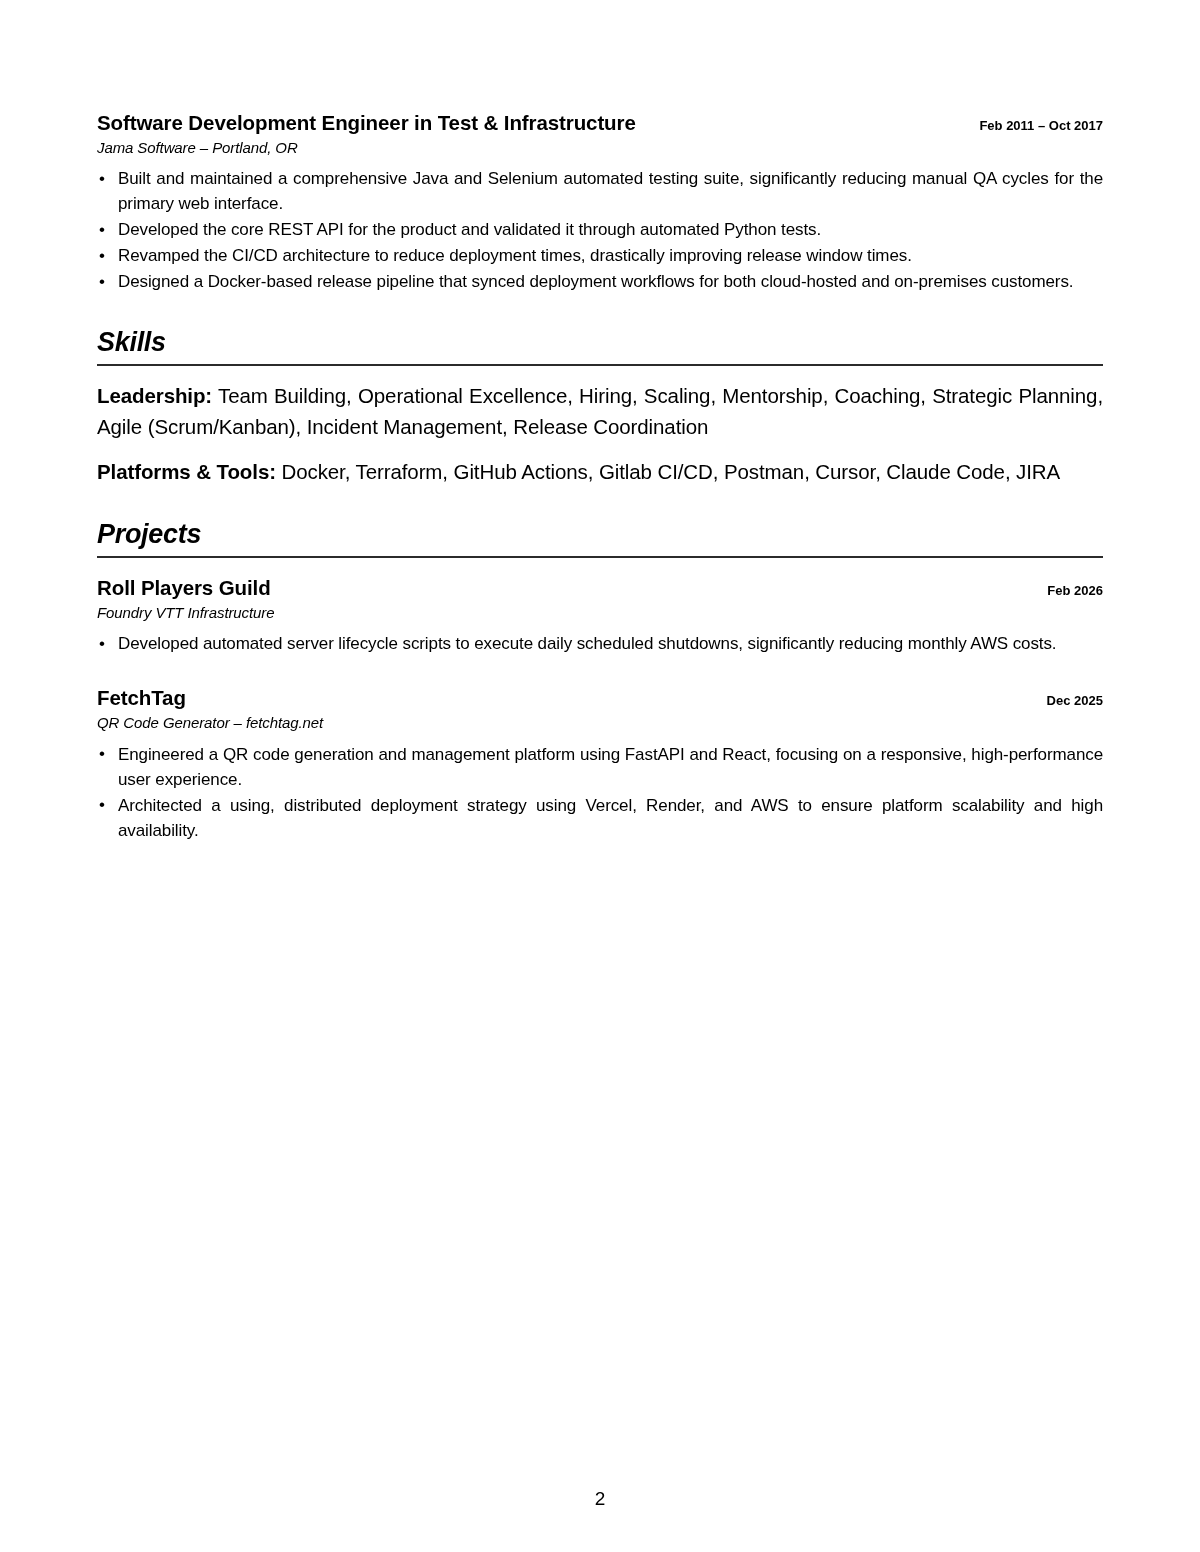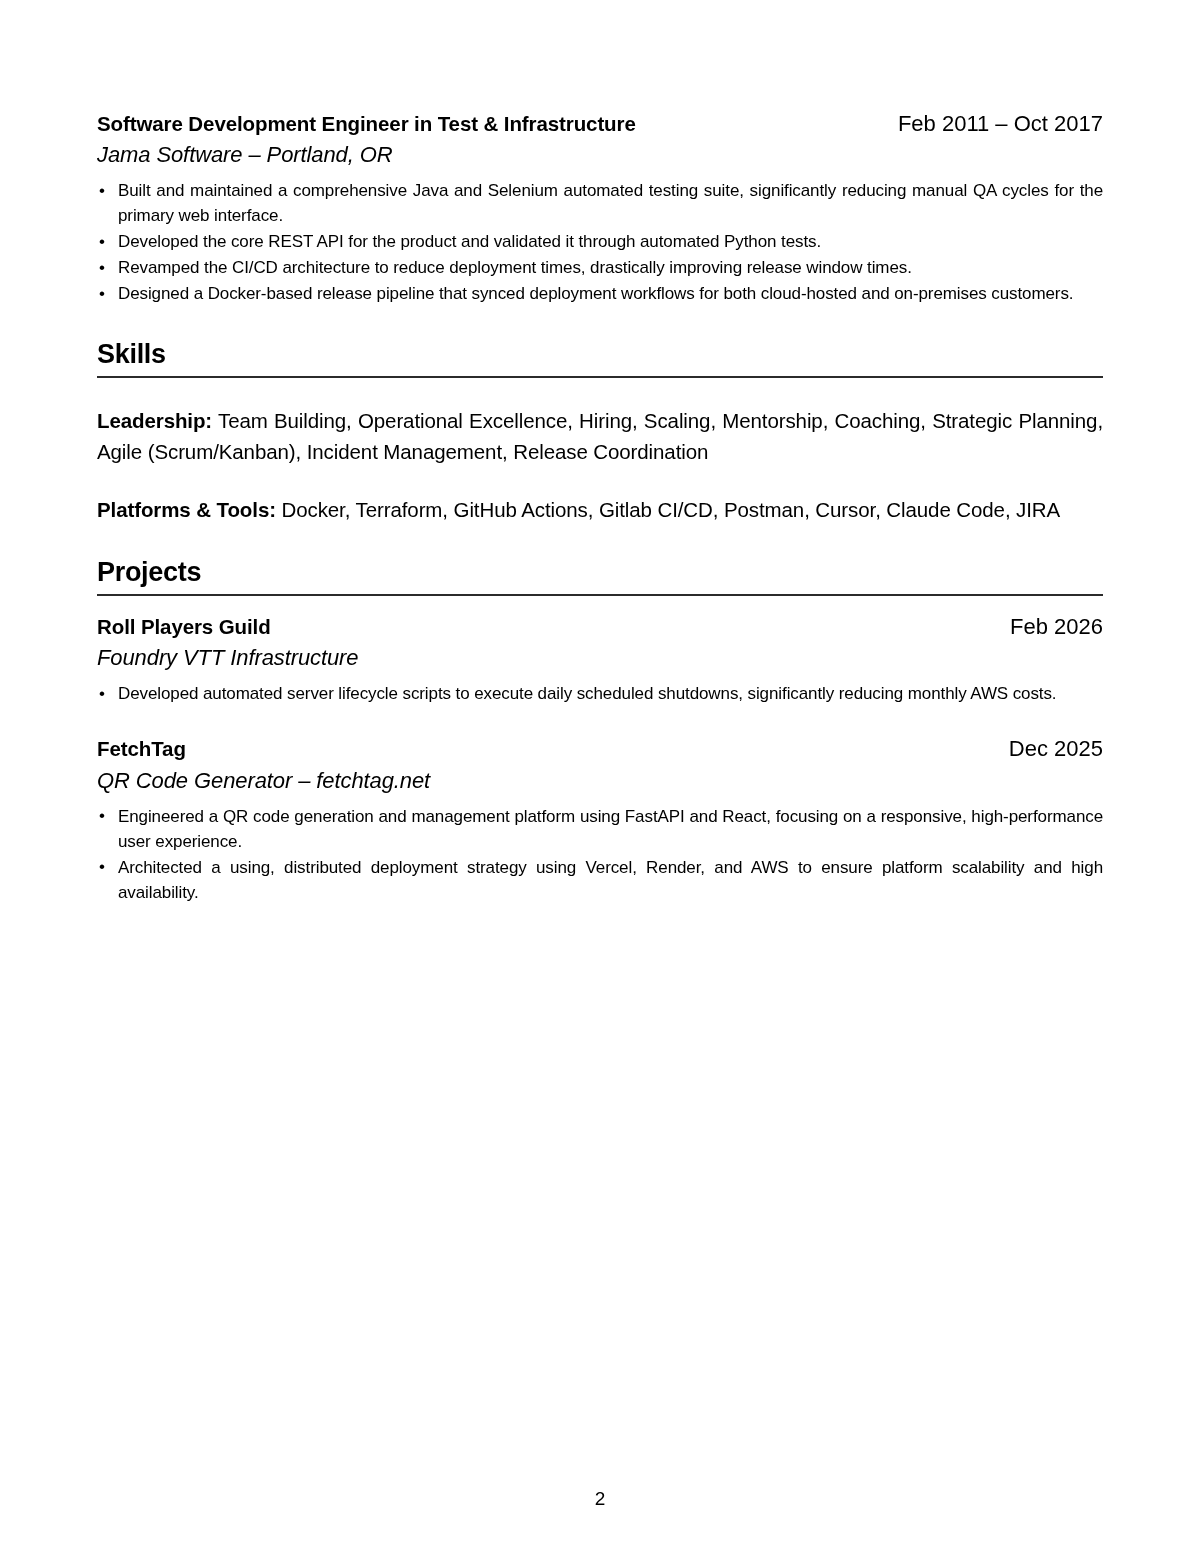--- a/index.html
+++ b/index.html
@@ -34,27 +34,27 @@
     align-items: baseline;
     width: 100%;
   }
   .entry-title {
     font-size: 20.5px;
     font-weight: bold;
     line-height: 1.42;
     letter-spacing: -0.1px;
   }
   .entry-date {
-    font-size: 22px;
-    font-weight: normal;
+    font-size: 13px;
+    font-weight: bold;
     line-height: 1.42;
     white-space: nowrap;
   }
   .entry-sub {
-    font-size: 22px;
+    font-size: 15px;
     font-style: italic;
     line-height: 1.42;
     letter-spacing: -0.1px;
   }
   .entry-sub .roman {
     font-style: normal;
   }
 
   
   ul.bullets {
@@ -83,36 +83,37 @@
   
   .section {
     margin-top: 32px;
   }
   .section-title {
     font-size: 27px;
     font-weight: bold;
     line-height: 1.15;
     letter-spacing: -0.3px;
     margin: 0;
+    font-style: italic;
   }
   .rule {
     width: 100%;
     height: 0;
     border-top: 2px solid #2b2b2b;
     margin-top: 6px;
   }
 
   
   .skill-line {
     font-size: 20.5px;
     line-height: 1.47;
     text-align: justify;
     text-justify: inter-word;
     letter-spacing: -0.1px;
-    margin-top: 28px;
+    margin-top: 15px;
   }
   .skill-line .label {
     font-weight: bold;
   }
 
   .entry-block {
     margin-top: 15px;
   }
   .entry-block.first {
     margin-top: 14px;

